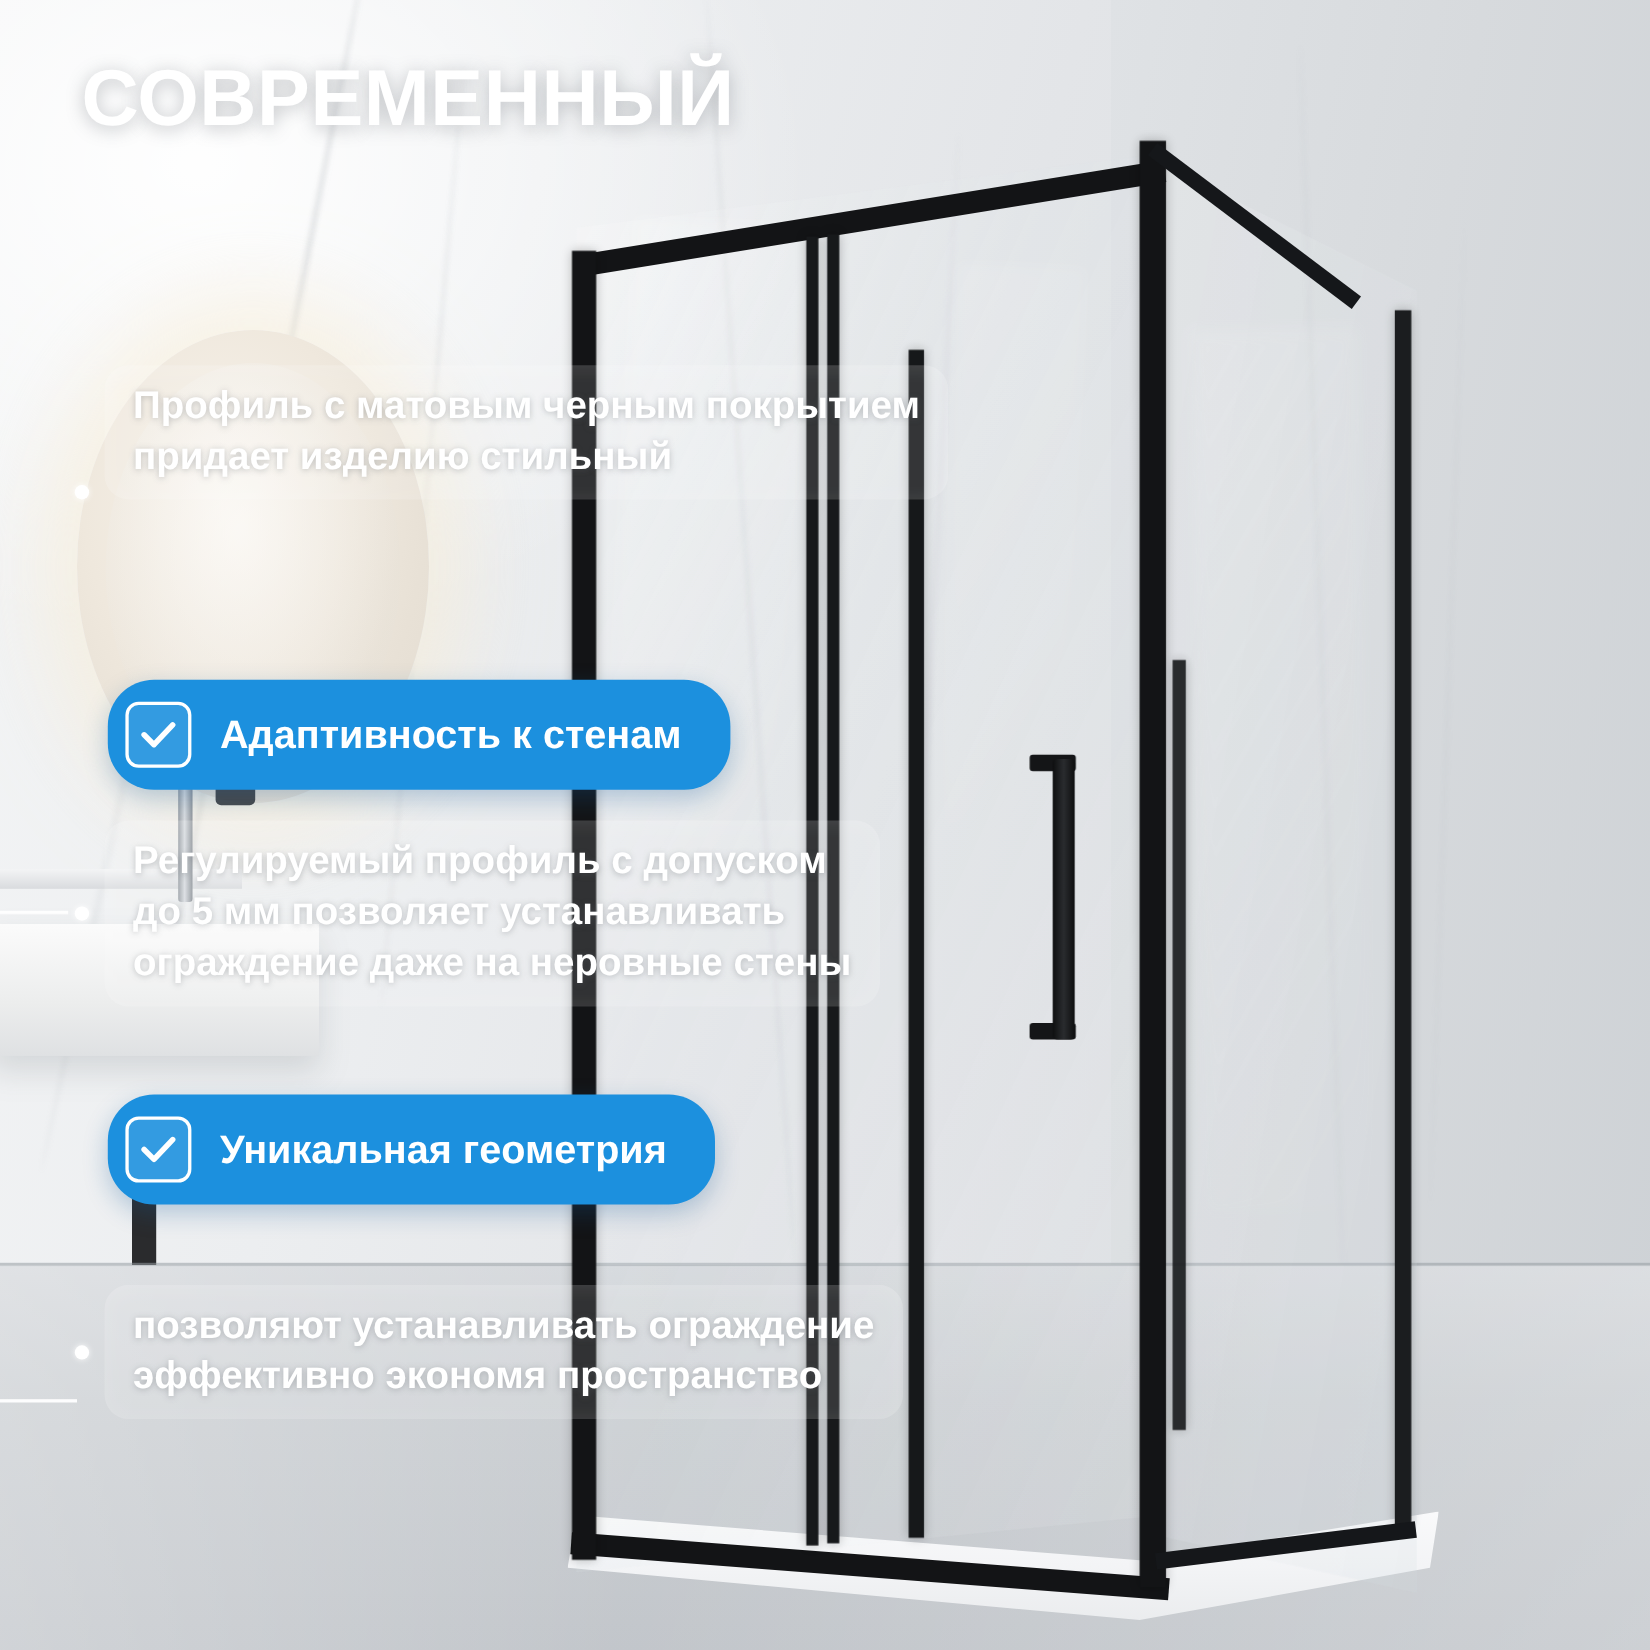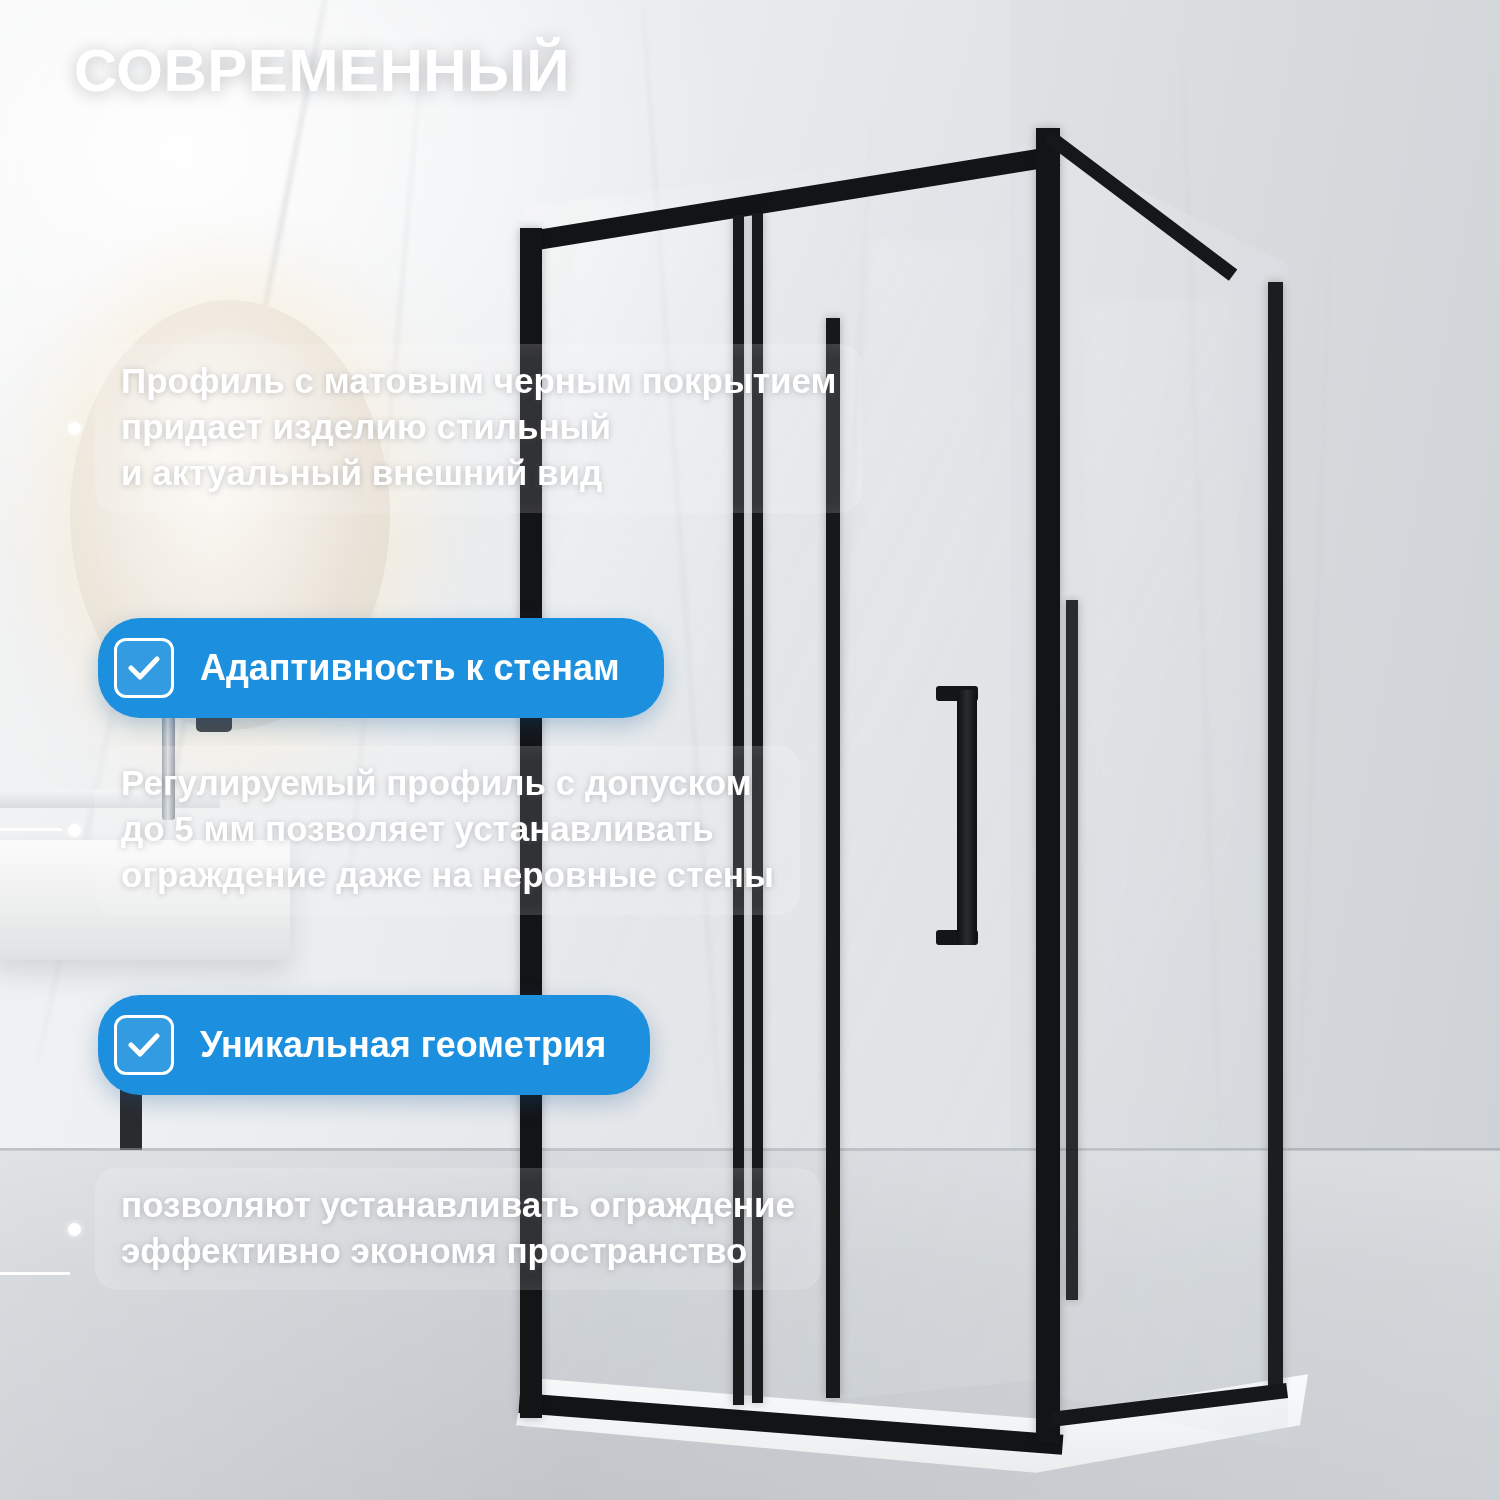--- a/index.html
+++ b/index.html
@@ -186,24 +186,24 @@
   .reflect {
     position: absolute;
     background: linear-gradient(120deg, rgba(255,255,255,0.50), rgba(255,255,255,0.02));
     filter: blur(6px);
     pointer-events: none;
   }
 
   
   .title {
     position: absolute;
-    left: 74px; top: 42px;
+    left: 74px; top: 56px;
     width: 900px;
     color: #ffffff;
-    font-size: 60px;
+    font-size: 72px;
     line-height: 0.97;
     font-weight: bold;
     letter-spacing: 0.5px;
     text-shadow: 0 2px 16px rgba(120,125,130,0.45);
   }
   .title span { display: block; }
 
   .bullet-block {
     position: absolute;
     display: flex;
@@ -327,26 +327,25 @@
 
     <div class="handle-arm top"></div>
     <div class="handle-arm bot"></div>
     <div class="handle-bar"></div>
   </div>
 
   <div class="title">
     <span>СОВРЕМЕННЫЙ</span>
   </div>
 
-  <div class="bullet-block" style="left:68px; top:344px;">
+  <div class="bullet-block" style="left:68px; top:332px;align-items:flex-end;">
     <div class="bullet-dot"></div>
     <div class="para">
       <span>Профиль с матовым черным покрытием</span>
       <span>придает изделию стильный</span>
-      <span>и актуальный внешний вид</span>
     </div>
   </div>
 
   <div class="chip" style="left:98px; top:618px;">
     <div class="chip-check">
       <svg width="32" height="26" viewBox="0 0 32 26" aria-hidden="true">
         <polyline points="3,13 12,22 29,4" fill="none" stroke="#ffffff" stroke-width="5" stroke-linecap="round" stroke-linejoin="round"></polyline>
       </svg>
     </div>
     <div class="chip-label">Адаптивность к стенам</div>

